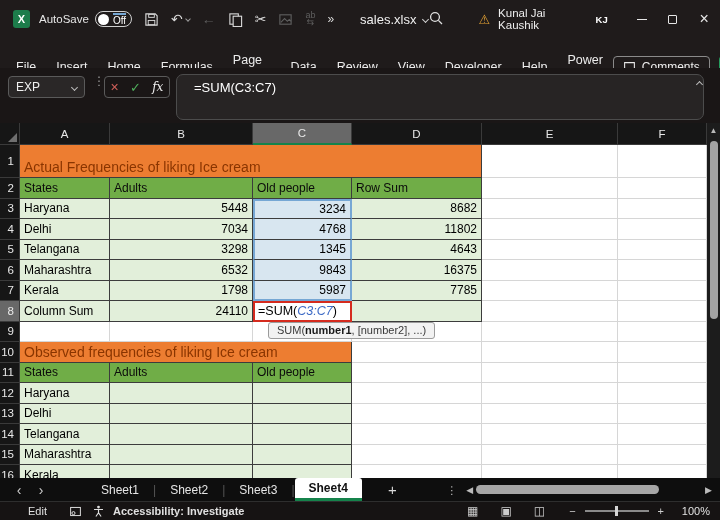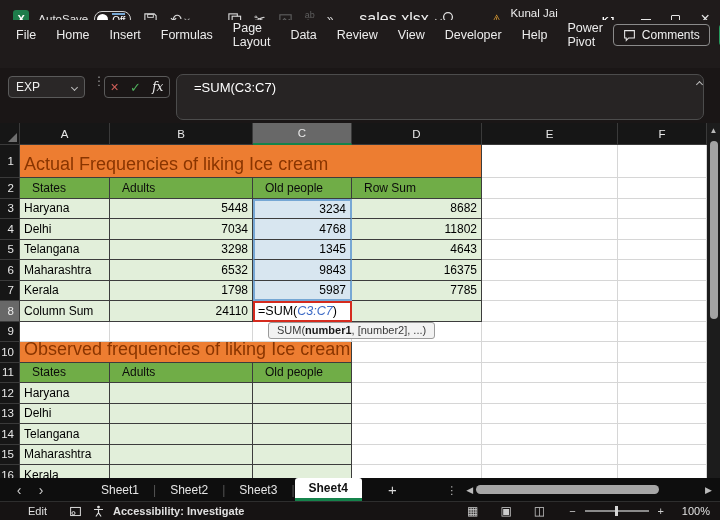--- a/index.html
+++ b/index.html
@@ -15,32 +15,32 @@
   .autosave { display:flex; align-items:center; gap:6px; }
   .toggle { width:37px; height:16px; border:1px solid #cfcfcf; border-radius:9px; display:flex;
             align-items:center; padding:1px 4px 1px 2px; gap:4px; }
   .knob { width:11px; height:11px; border-radius:50%; background:#fff; }
   .toggle .st { font-size:10px; color:#fff; }
   .tbtn { margin-left:12px; color:#d8d8d8; display:flex; align-items:center; font-size:14px; }
   .tbtn.gray { color:#5f5f5f; }
   .chv { display:inline-block; width:5px; height:5px; border-right:1.4px solid currentColor;
          border-bottom:1.4px solid currentColor; transform:rotate(45deg); }
   .chv.up { transform:rotate(-135deg); }
-  .fname { margin-left:26px; display:flex; align-items:center; gap:7px; font-size:16px; color:#f0f0f0; }
+  .fname { margin-left:26px; display:flex; align-items:center; gap:7px; font-size:13px; color:#f0f0f0; }
   .tb-right { margin-left:auto; display:flex; align-items:center; }
   .warn { color:#e2a033; font-size:13px; margin:0 8px 0 26px; }
   .uname { font-size:11.5px; color:#eee; }
   .avatar { width:22px; height:22px; border-radius:50%; margin:0 14px 0 9px;
             display:flex; align-items:center; justify-content:center; color:#fff; font-size:9.5px; font-weight:bold; }
   .winbtn { width:34px; height:38px; display:flex; align-items:center; justify-content:center; color:#e6e6e6; }
   .min-bar { width:10px; height:1px; background:#e6e6e6; }
   .max-box { width:9px; height:9px; border:1px solid #e6e6e6; border-radius:1px; }
 
   
-  .ribbon { position:absolute; top:20px; left:0; width:720px; height:30px; background:#1f1b1b;
+  .ribbon { position:absolute; top:52px; left:0; width:720px; height:30px; background:#1f1b1b;
             display:flex; align-items:center; color:#ececec; font-size:12.5px; }
   .rtab { padding:0 10px; height:30px; display:flex; align-items:center; cursor:default; }
   .rtab:first-child { margin-left:6px; }
   .ribbon-right { margin-left:auto; display:flex; align-items:center; gap:9px; margin-right:6px; }
   .comments-btn { display:flex; align-items:center; gap:6px; border:1px solid #8a8a8a; border-radius:4px;
                   height:22px; padding:0 9px; font-size:12px; color:#f0f0f0; }
   .share-btn { display:flex; align-items:center; gap:5px; background:#259b5d; border-radius:4px;
                height:22px; padding:0 7px; color:#fff; }
 
   
@@ -67,22 +67,22 @@
   .corner { background:#161616; border-right:1px solid #3a3a3a; border-bottom:1px solid #3a3a3a; position:relative; }
   .corner::after { content:""; position:absolute; right:2px; bottom:2px; width:0; height:0;
                    border-left:9px solid transparent; border-bottom:9px solid #6f6f6f; }
   .ch, .rh { background:#161616; color:#e8e8e8; font-size:11.5px; display:flex; align-items:center;
              border-right:1px solid #3a3a3a; border-bottom:1px solid #3a3a3a; }
   .ch { justify-content:center; }
   .rh { justify-content:flex-end; padding-right:5px; }
   .ch.selc { background:#686868; border-bottom:2px solid #15834B; }
   .rh.selr { background:#686868; }
   .tblb { border-right-color:#3c3c3c; border-bottom-color:#3c3c3c; }
-  .ttl { background:#ED7D31; color:#8a3500; font-size:18px; align-items:flex-end; padding:0 0 2px 4px; }
-  .gh  { background:#70AD47; padding-left:12px; color:#0b0b0b; }
+  .ttl { background:#ED7D31; color:#8a3500; font-size:14px; align-items:flex-end; padding:0 0 2px 4px; }
+  .gh  { background:#70AD47; padding-left:4px; color:#0b0b0b; }
   .lgt { background:#E2EFDA; padding-left:4px; }
   .lgn { background:#E2EFDA; justify-content:flex-end; padding-right:4px; }
   .lg0 { background:#E2EFDA; }
   .seln { background:#d8e6f0; justify-content:flex-end; padding-right:4px;
           border-left:2px solid #76a7d4; border-right:2px solid #76a7d4; }
   .st { border-top:2px solid #76a7d4; }
   .sb { border-bottom:2px solid #76a7d4 !important; }
   .fc { background:#fff; border:2px solid #D52B1E; padding-left:3px; font-size:12.5px; }
   .fc .ref { color:#3E6BC6;font-style:italic; }
   .tooltip { position:absolute; left:268px; top:199px; background:#f2f2f2; border:1px solid #9b9b9b;
@@ -183,22 +183,22 @@
       <span class="winbtn">
           <span class="max-box"></span>
         </span>
       <span class="winbtn" style="font-size:16px">×</span>
     </div>
   </div>
 
   <div class="ribbon">
     <div id="ribbon-tabs" style="display:flex; align-items:center;">
         <div class="rtab">File</div>
+        <div class="rtab">Insert</div>
         <div class="rtab">Home</div>
-        <div class="rtab">Insert</div>
         <div class="rtab">Formulas</div>
         <div class="rtab">Page Layout</div>
         <div class="rtab">Data</div>
         <div class="rtab">Review</div>
         <div class="rtab">View</div>
         <div class="rtab">Developer</div>
         <div class="rtab">Help</div>
         <div class="rtab">Power Pivot</div>
       </div>
     <div class="ribbon-right">

